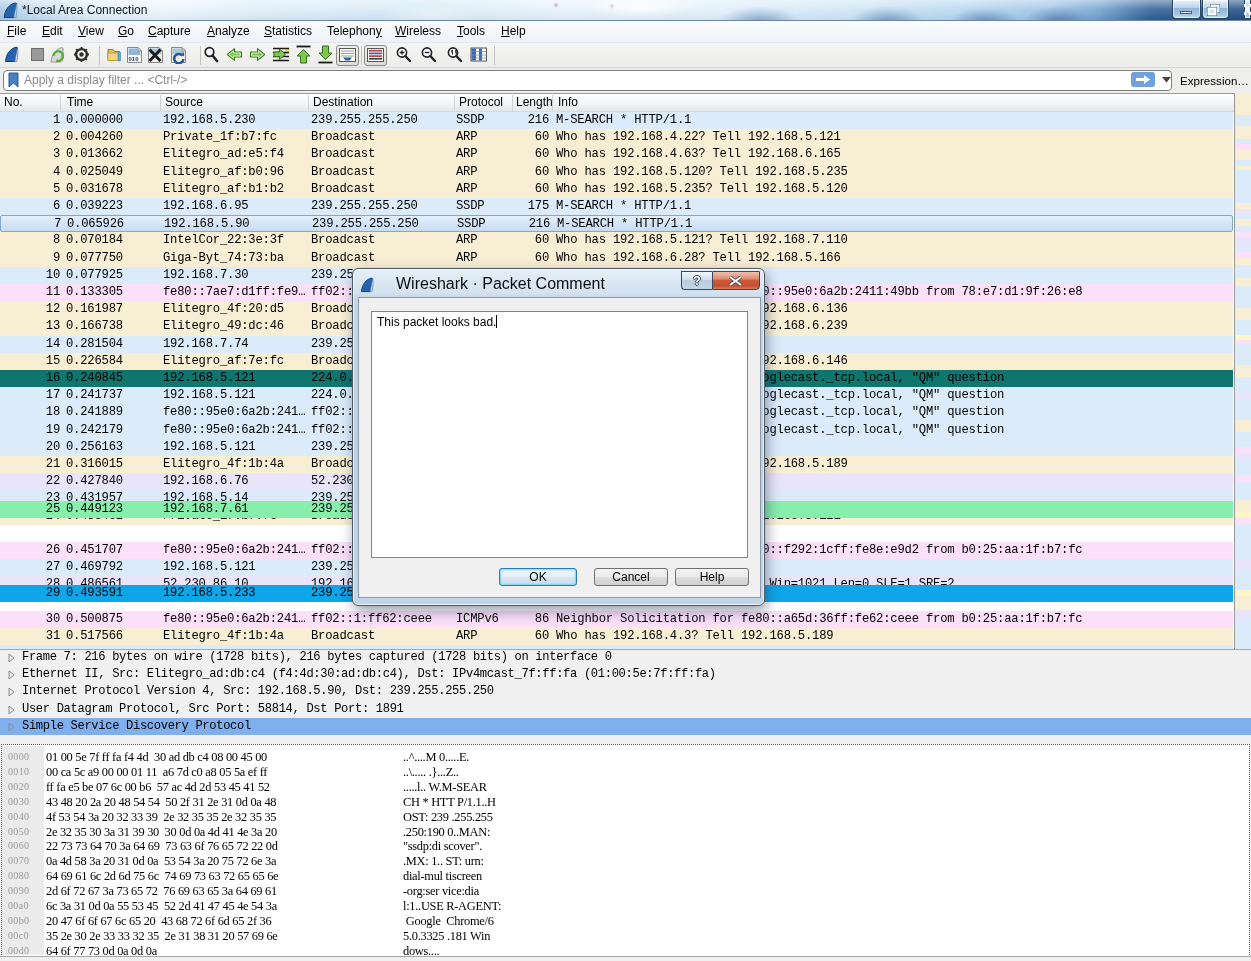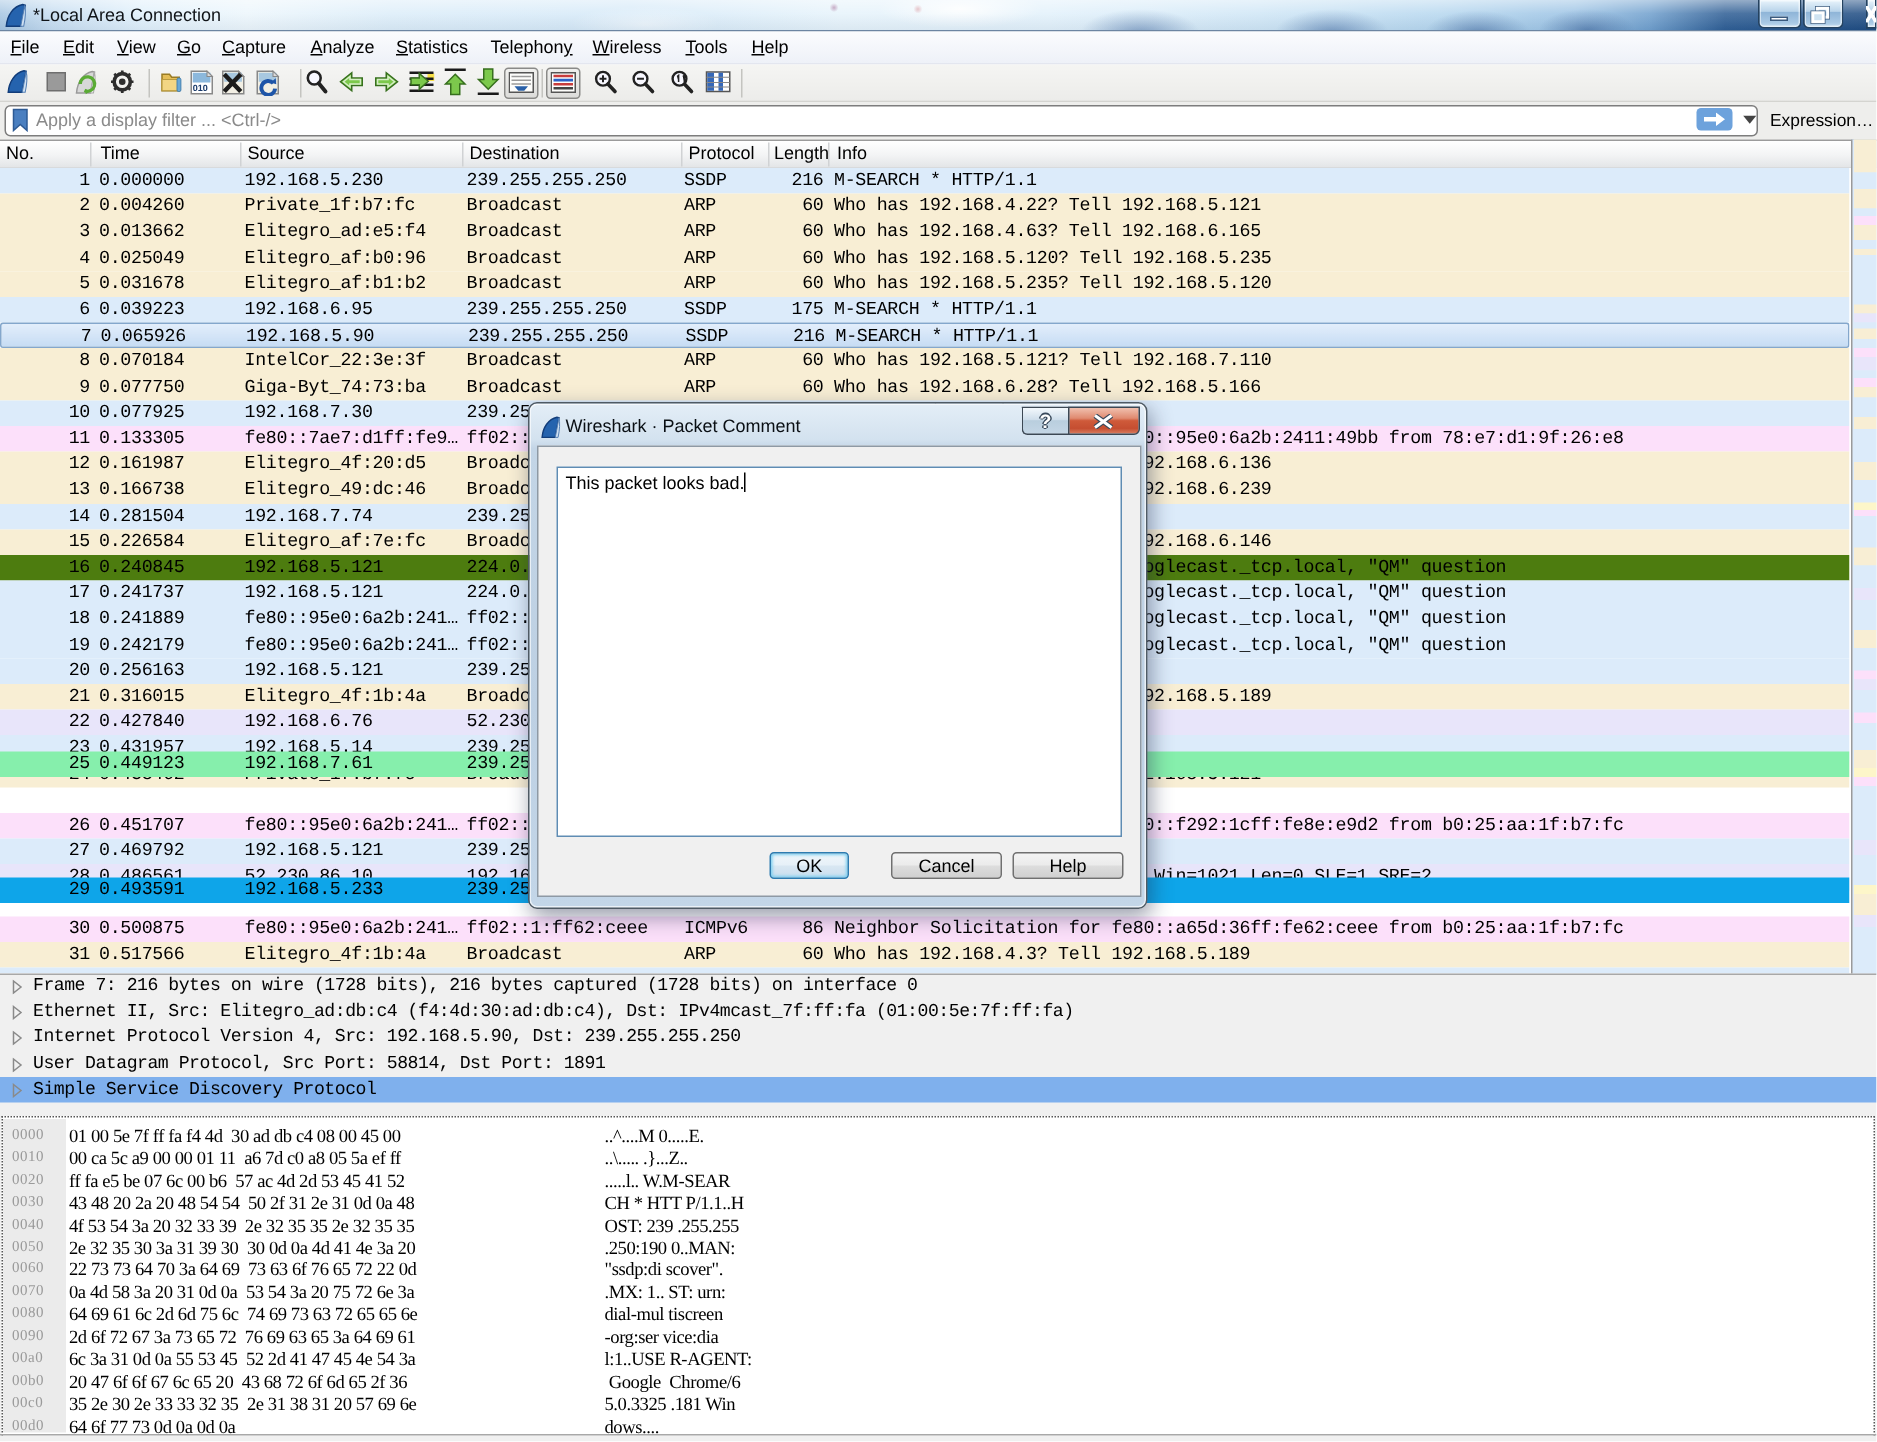--- a/index.html
+++ b/index.html
@@ -73,29 +73,29 @@
 #hexbottom{left:0;top:956px;width:1251px;height:1px;background:#a8a8a8}
 #offcol{left:2px;top:746px;width:42px;height:209px;background:#ebebeb}
 .xrow{position:absolute;width:1240px;height:14.9px;line-height:14.9px;white-space:pre;font-family:Liberation Serif, serif;font-size:12.4px;letter-spacing:-0.28px;color:#000}
 .xoff{position:absolute;left:8px;font-size:10px;color:#9a9a9a;letter-spacing:.35px}
 .xhex{position:absolute;left:46px}
 .xasc{position:absolute;left:403px}
 
 #dlg{left:352px;top:268px;width:413px;height:338px;border:1px solid #4f5a64;border-radius:6px;
  background:linear-gradient(180deg,#e4eef7 0,#d3e2ef 24px,#c3d5e6 30px,#bdd0e3 60%,#c3d6e8);
  box-shadow:2px 5px 14px rgba(30,40,70,.45), inset 0 0 0 1px rgba(255,255,255,.65)}
-#dlgtitle{left:24px;top:5px;height:20px;line-height:20px;font-size:12px;color:#0a0f14}
+#dlgtitle{left:43px;top:5px;height:20px;line-height:20px;font-size:16px;color:#0a0f14}
 #dlgclient{left:5px;top:28px;width:403px;height:301px;background:#f0f0f0;border:1px solid #8e99a4}
 #dlgta{position:absolute;left:12px;top:13px;width:377px;height:247px;background:#fff;
  border:1px solid #5f8cb3;font-size:12px;color:#000;padding:3px 5px;line-height:15px}
 .caret{display:inline-block;width:1px;height:13px;background:#000;vertical-align:-2px}
 .dbtn{position:absolute;top:270px;height:18px;border:1px solid #707070;border-radius:3px;
  background:linear-gradient(180deg,#f3f3f3,#ebebeb 48%,#dddddd 52%,#d0d0d0);
  font-size:12px;text-align:center;line-height:16px;color:#000}
-#btnok{left:154px;width:53px;border:1px solid #2e7cb0;
+#btnok{left:140px;width:78px;border:1px solid #2e7cb0;
  box-shadow:inset 0 0 2px 1px #7ed0f0;
  background:linear-gradient(180deg,#f0f6fa,#e6f0f8 48%,#d8e7f2 52%,#cbdeee)}
 #btncancel{left:235px;width:74px}
 #btnhelp{left:316px;width:74px}
 .capbtn{position:absolute;top:2px;height:19px;border:1px solid #3c4854}
 #dhelp{left:328px;width:31px;border-radius:0 0 0 4px;border-right:none;
  background:linear-gradient(180deg,#f3f8fc,#cfdeeb 45%,#b9cede 50%,#c4d6e5)}
 #dclose{left:359px;width:48px;border-radius:0 0 4px 0;
  background:linear-gradient(180deg,#f0c0ae,#e08a70 40%,#cf5a3a 50%,#c54e31 80%,#d87b5e)}
 </style></head><body>
@@ -318,21 +318,21 @@
 </div>
 <div class="prow" style="top:206.4px;background:#f8eed4">
 <span class="cno">13</span><span class="ct">0.166738</span><span class="cs">Elitegro_49:dc:46</span><span class="cd">Broadcast</span><span class="cp">ARP</span><span class="cl">60</span><span class="ci">Who has 192.168.5.101? Tell 192.168.6.239</span>
 </div>
 <div class="prow" style="top:223.6px;background:#dcebfa">
 <span class="cno">14</span><span class="ct">0.281504</span><span class="cs">192.168.7.74</span><span class="cd">239.255.255.250</span><span class="cp">SSDP</span><span class="cl">216</span><span class="ci">M-SEARCH * HTTP/1.1</span>
 </div>
 <div class="prow" style="top:240.8px;background:#f8eed4">
 <span class="cno">15</span><span class="ct">0.226584</span><span class="cs">Elitegro_af:7e:fc</span><span class="cd">Broadcast</span><span class="cp">ARP</span><span class="cl">60</span><span class="ci">Who has 192.168.5.102? Tell 192.168.6.146</span>
 </div>
-<div class="prow" style="top:258.0px;background:#4d7c0f">
+<div class="prow" style="top:258.0px;background:#0f766e">
 <span class="cno">16</span><span class="ct">0.240845</span><span class="cs">192.168.5.121</span><span class="cd">224.0.0.251</span><span class="cp">MDNS</span><span class="cl">87</span><span class="ci">Standard query 0x0000 PTR _googlecast._tcp.local, "QM" question</span>
 </div>
 <div class="prow" style="top:275.2px;background:#dcebfa">
 <span class="cno">17</span><span class="ct">0.241737</span><span class="cs">192.168.5.121</span><span class="cd">224.0.0.251</span><span class="cp">MDNS</span><span class="cl">87</span><span class="ci">Standard query 0x0000 PTR _googlecast._tcp.local, "QM" question</span>
 </div>
 <div class="prow" style="top:292.4px;background:#dcebfa">
 <span class="cno">18</span><span class="ct">0.241889</span><span class="cs">fe80::95e0:6a2b:241…</span><span class="cd">ff02::fb</span><span class="cp">MDNS</span><span class="cl">107</span><span class="ci">Standard query 0x0000 PTR _googlecast._tcp.local, "QM" question</span>
 </div>
 <div class="prow" style="top:309.6px;background:#dcebfa">
 <span class="cno">19</span><span class="ct">0.242179</span><span class="cs">fe80::95e0:6a2b:241…</span><span class="cd">ff02::fb</span><span class="cp">MDNS</span><span class="cl">107</span><span class="ci">Standard query 0x0000 PTR _googlecast._tcp.local, "QM" question</span>

